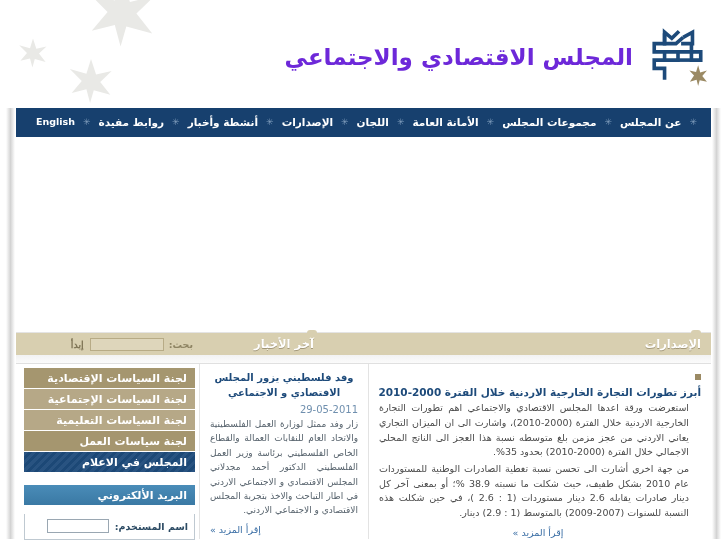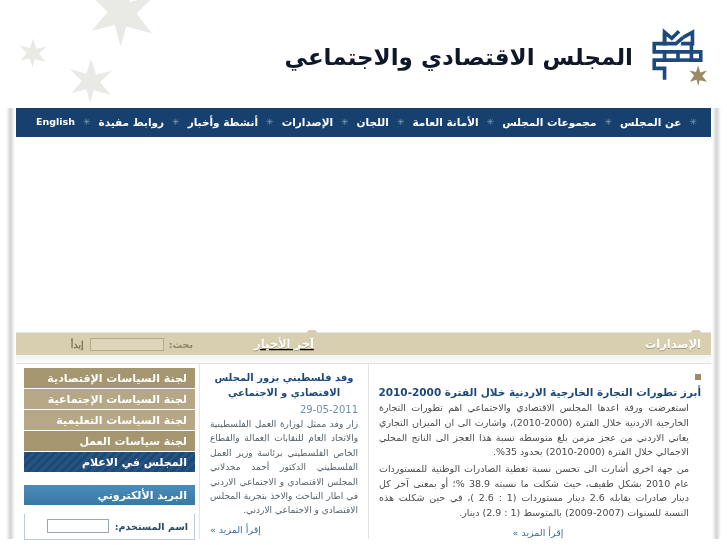--- a/index.html
+++ b/index.html
@@ -41,21 +41,21 @@
     flex-direction: row;
     align-items: center;
     justify-content: flex-start;
     padding-right: 18px;
     gap: 14px;
   }
   #logo-mark { width: 62px; height: 58px; flex: 0 0 auto; }
   #site-title {
     font-size: 23px;
     font-weight: bold;
-    color: #0f172a;
+    color: #6d28d9;
     letter-spacing: 0;
     white-space: nowrap;
   }
 
   
   #shell {
     position: relative;
     margin: 0 10px;
     background: #ffffff;
     border-left: 6px solid #ffffff;
@@ -121,21 +121,21 @@
     position: relative;
   }
   .strip-cell .tab-nub {
     position: absolute;
     top: -3px;
     width: 10px; height: 5px;
     background: #d8cfb0;
     border-radius: 3px 3px 0 0;
   }
   #strip-pub   { flex: 0 0 342px; justify-content: flex-start; padding-right: 10px; }
-  #strip-news  { flex: 1 1 auto;  justify-content: center; text-decoration: underline; }
+  #strip-news  { flex: 1 1 auto;  justify-content: center; }
   #strip-search{ flex: 0 0 183px; justify-content: flex-start; padding-right: 6px; gap: 5px; }
 
   .strip-title {
     color: #ffffff;
     font-size: 11.5px;
     font-weight: bold;
     text-shadow: 0 1px 0 rgba(120,108,78,.55);
   }
   .search-label {
     color: #8e8463;

